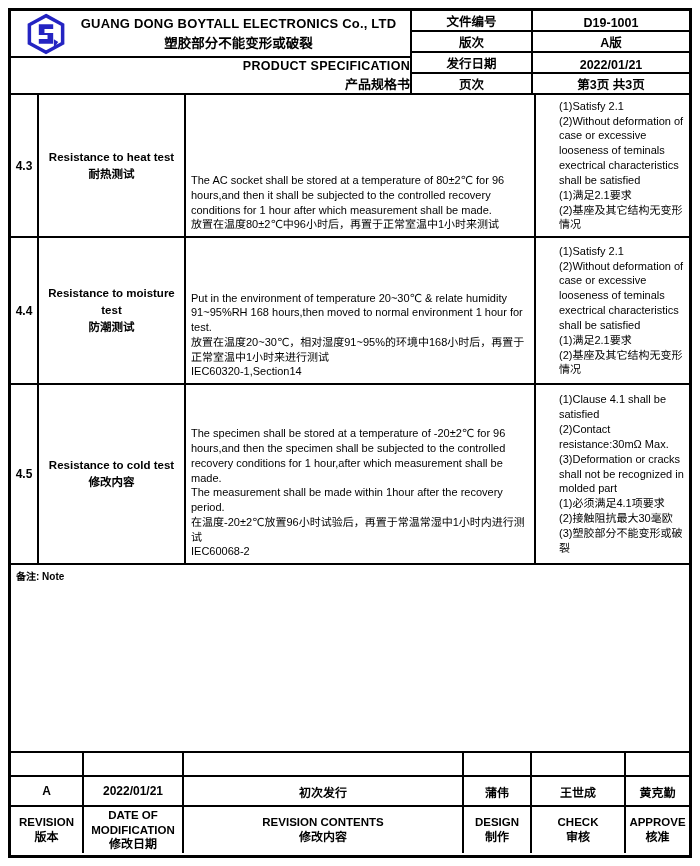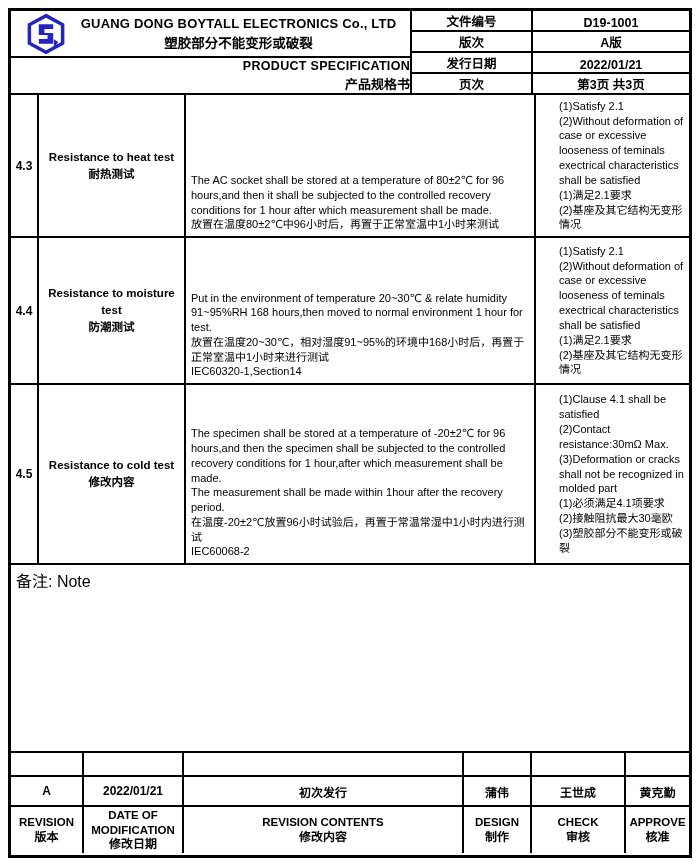--- a/index.html
+++ b/index.html
@@ -39,21 +39,21 @@
   .cell.no { width: 28px; display: flex; align-items: center; justify-content: center;
              font-size: 12px; font-weight: bold; }
   .cell.name { width: 147px; display: flex; flex-direction: column; align-items: center; justify-content: center;
                text-align: center; font-size: 11.5px; font-weight: bold; line-height: 1.45; padding: 0 2px; }
   .cell.desc { width: 350px; display: flex; align-items: flex-end;
                font-size: 11px; line-height: 1.34; padding: 4px 5px; white-space: pre-wrap; }
   .cell.crit { flex: 1; display: flex; align-items: center;
                font-size: 11px; line-height: 1.35; padding: 4px 4px; white-space: pre-wrap; }
   
   .note { height: 188px; border-bottom: 2px solid #000; padding: 3px 5px;
-          font-size: 16px; font-weight: normal; }
+          font-size: 10px; font-weight: bold; }
   
   .frow { display: flex; }
   .frow.empty { height: 24px; border-bottom: 2px solid #000; }
   .frow.rev { height: 30px; border-bottom: 2px solid #000; }
   .frow.labels { height: 46px; }
   .fcell { border-right: 2px solid #000; display: flex; flex-direction: column;
            align-items: center; justify-content: center; text-align: center; }
   .fcell:last-child { border-right: none; }
   .fc1 { width: 73px; } .fc2 { width: 100px; } .fc3 { width: 280px; }
   .fc4 { width: 68px; } .fc5 { width: 94px; } .fc6 { flex: 1; }

